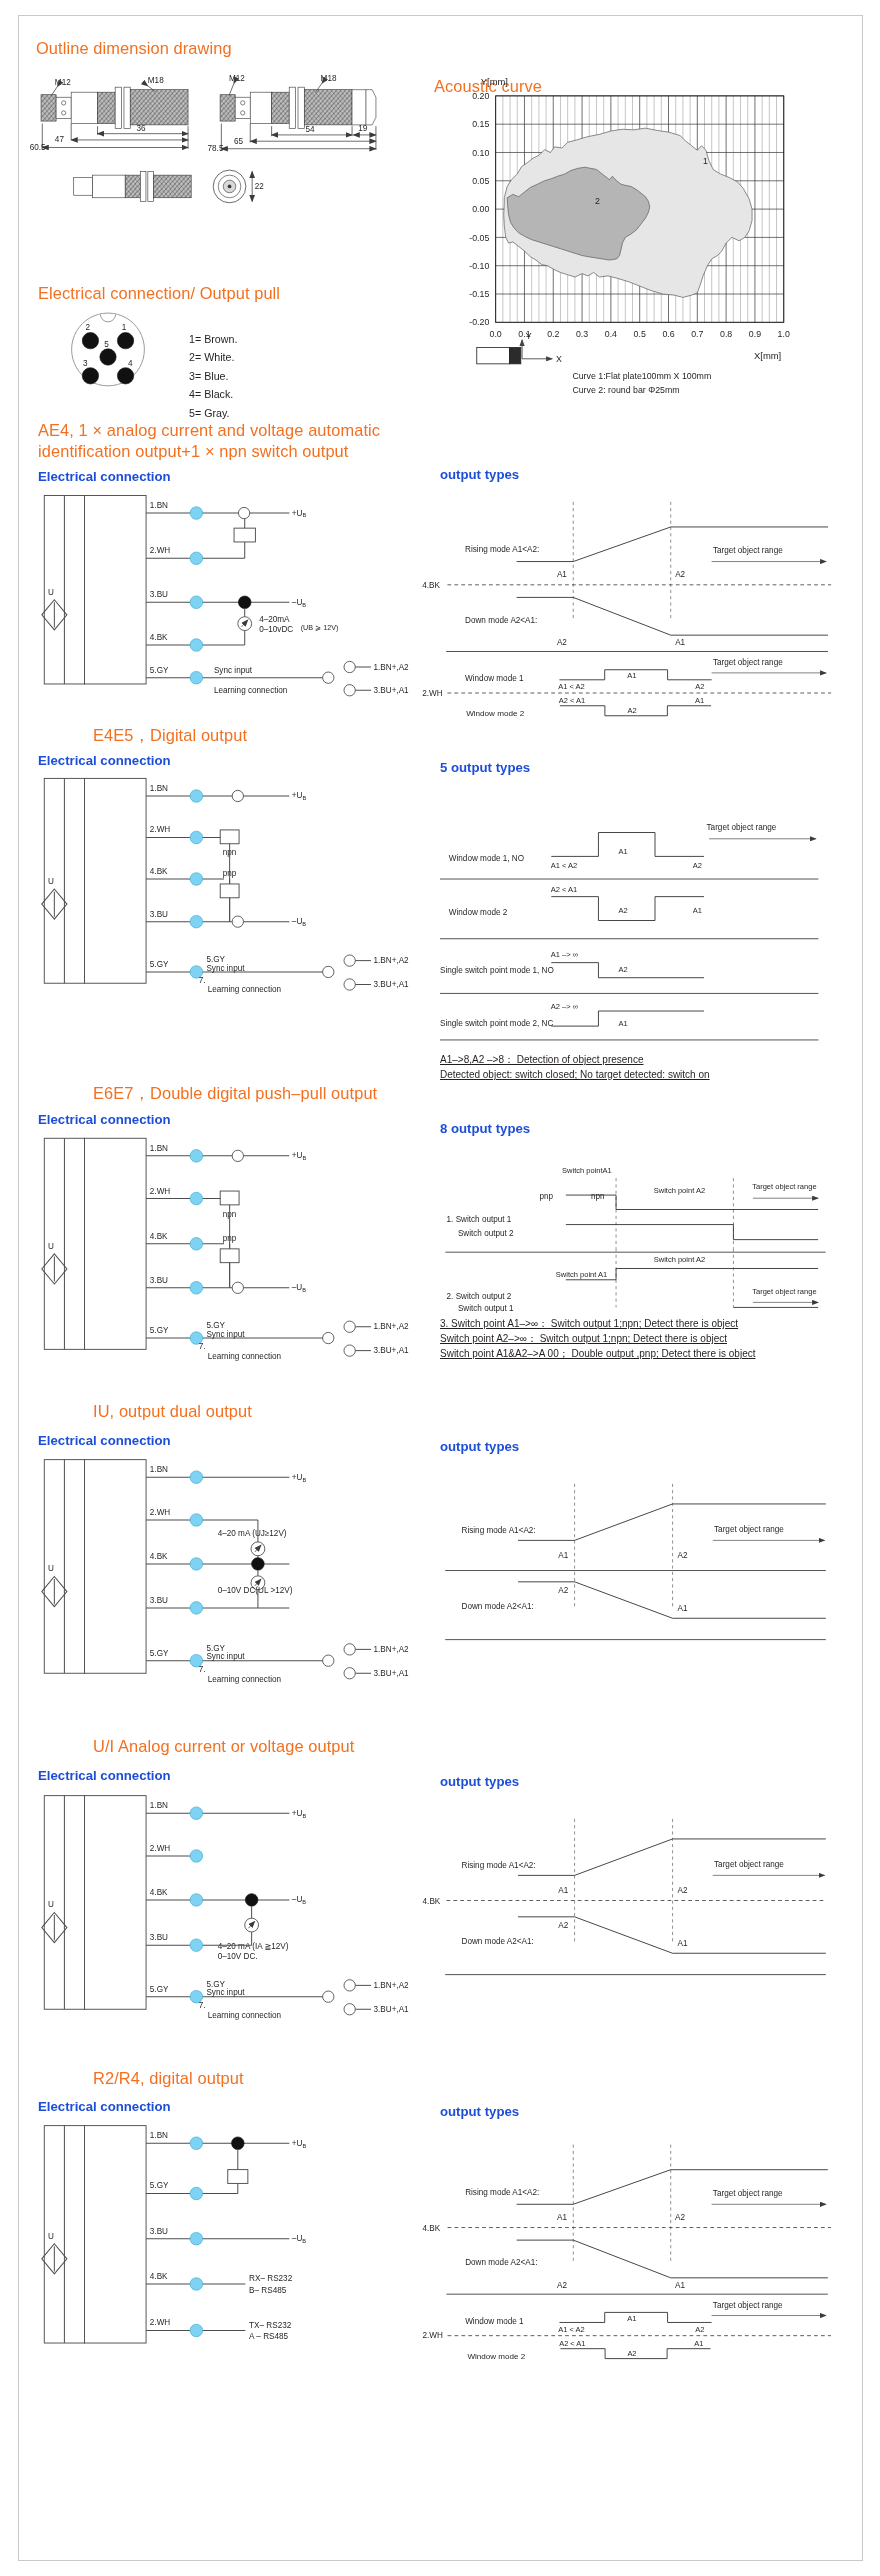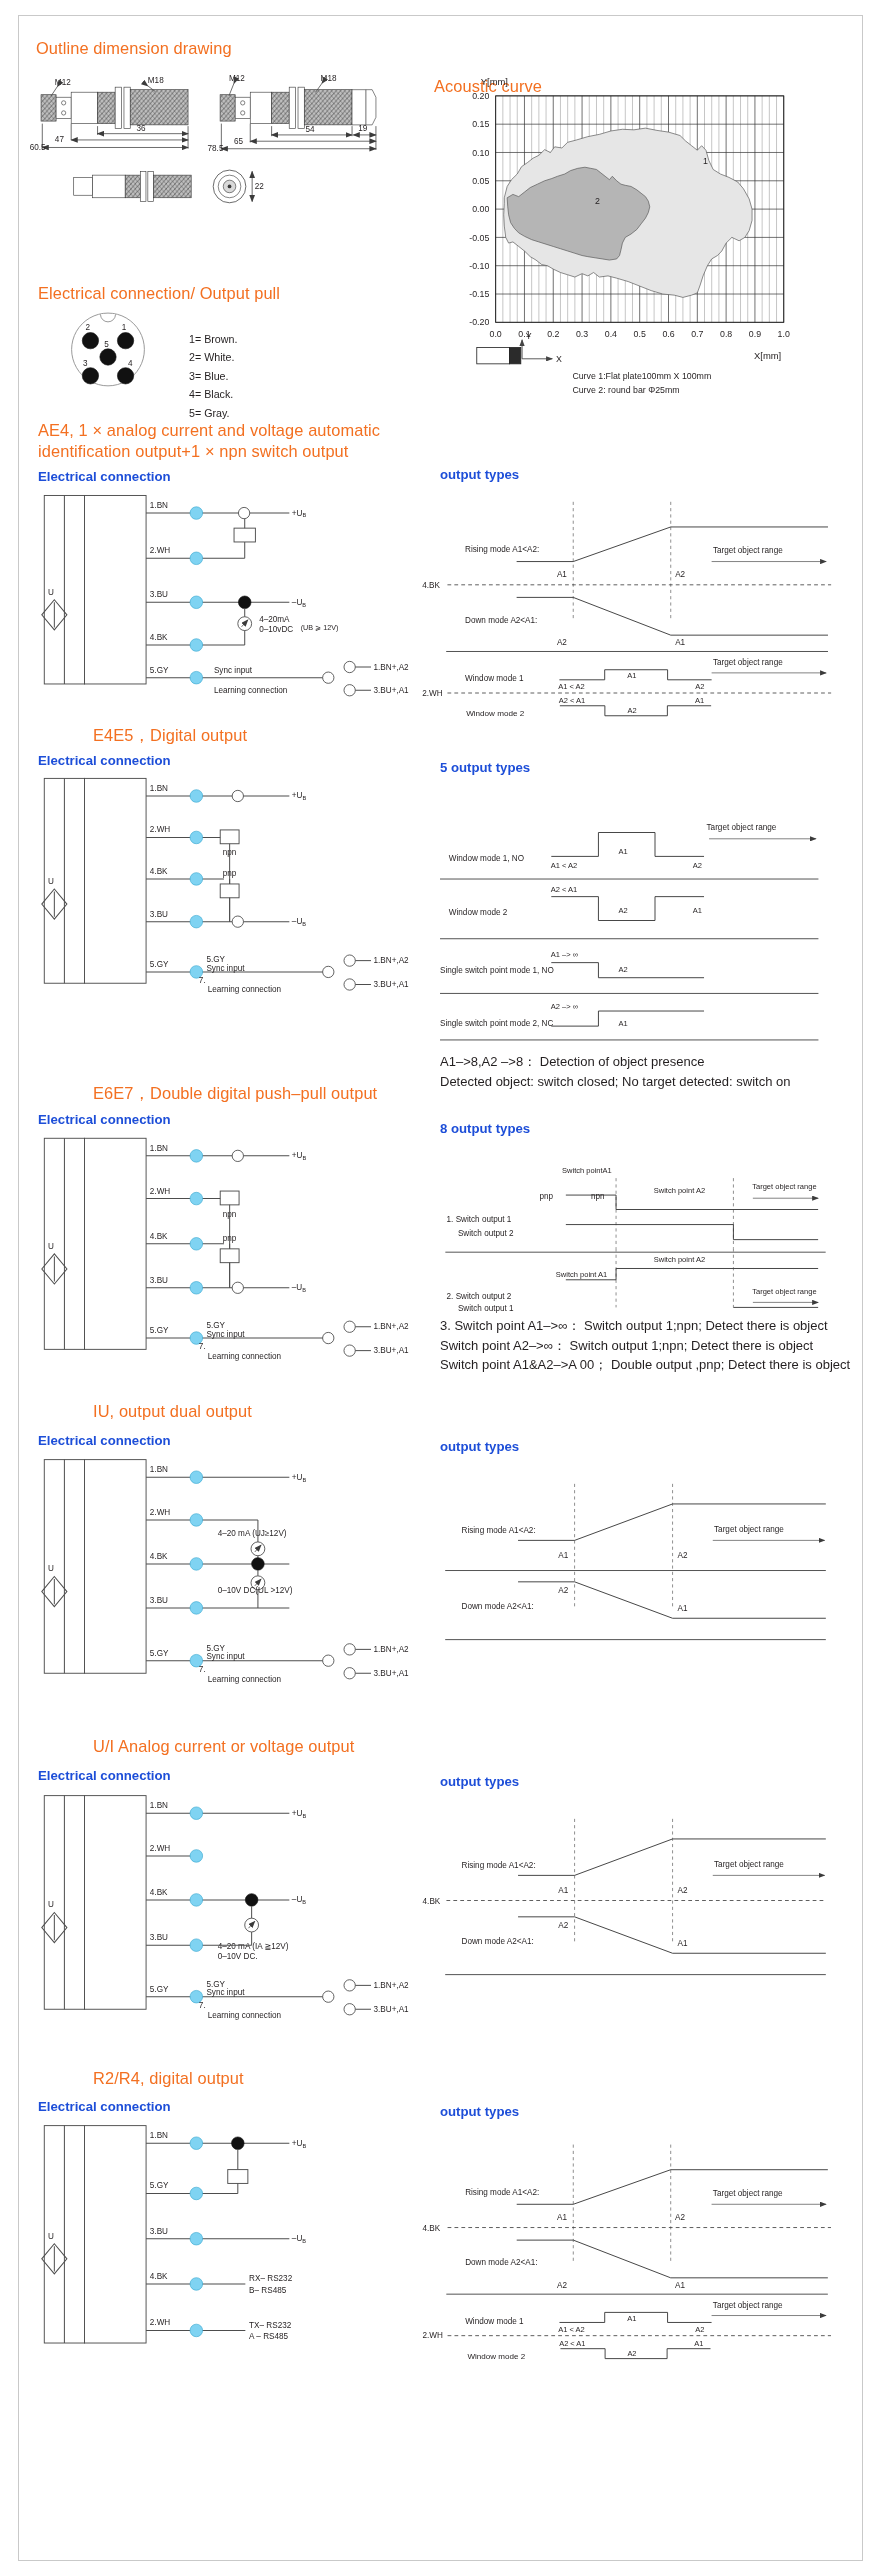--- a/index.html
+++ b/index.html
@@ -39,21 +39,21 @@
   .lbl-s{ font-size:11.5px; fill:#231f20; font-family:"Liberation Sans",sans-serif; }
 
   
   .tl{ stroke:#3b3b3b; stroke-width:1.5; fill:none; }
   .tl-th{ stroke:#5a5a5a; stroke-width:1.2; fill:none; }
   .dash{ stroke:#3b3b3b; stroke-width:1.3; fill:none; stroke-dasharray:6 5; }
   .dashv{ stroke:#6b6b6b; stroke-width:1.2; fill:none; stroke-dasharray:5 5; }
   .rule{ stroke:#3b3b3b; stroke-width:1.4; }
   .olbl{ font-size:13px; fill:#231f20; font-family:"Liberation Sans",sans-serif; }
   .olbl-s{ font-size:12px; fill:#231f20; font-family:"Liberation Sans",sans-serif; }
-  .note{ font-size:13px; color:#231f20; line-height:1.5; }
+  .note{ font-size:10px; color:#231f20; line-height:1.5;text-decoration:underline; }
 </style>
 </head>
 <body>
 
 <div class="page-frame"></div>
 
 <div class="blk" style="left:36px; top:38px;">
   <div class="sec-title">Outline dimension drawing</div>
 </div>
 

